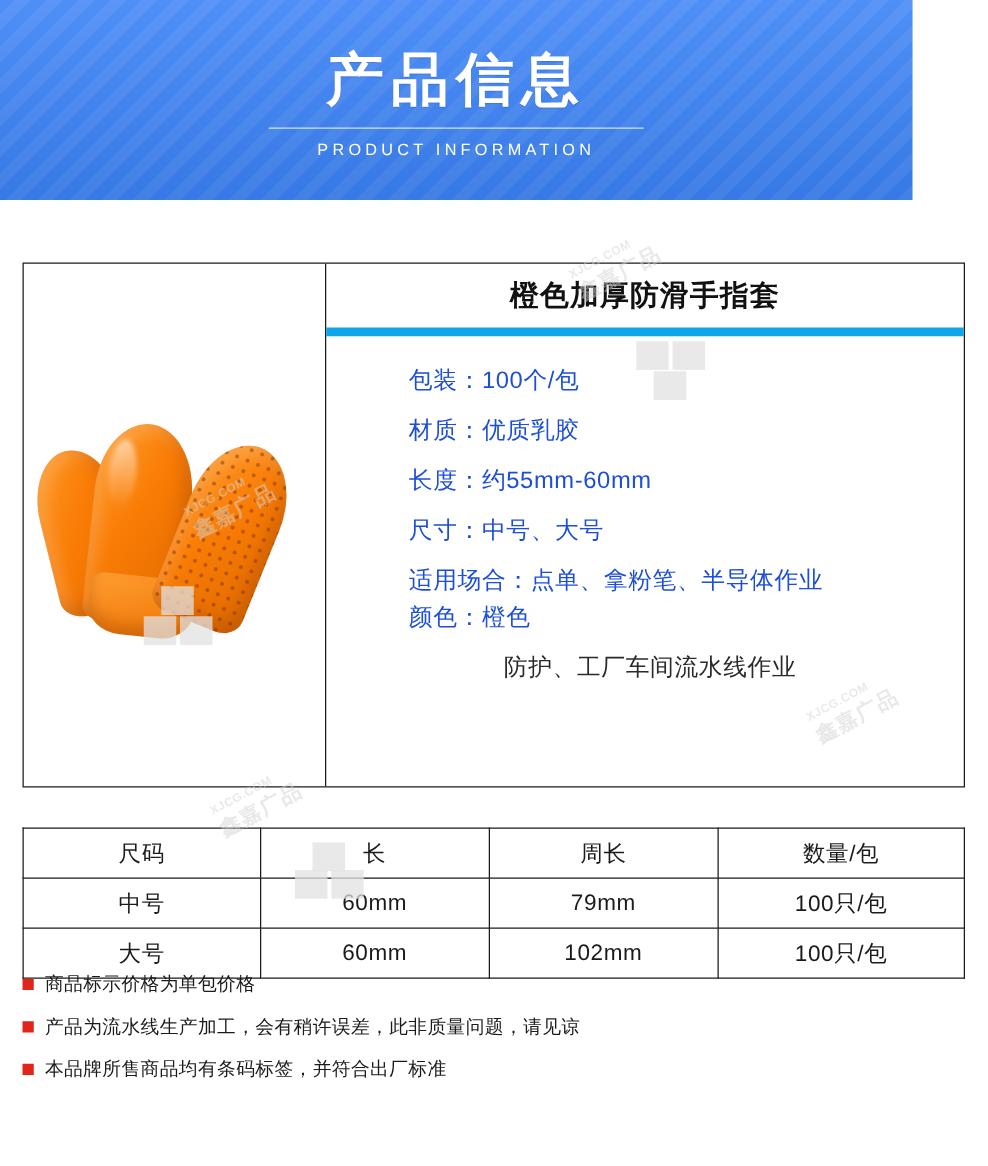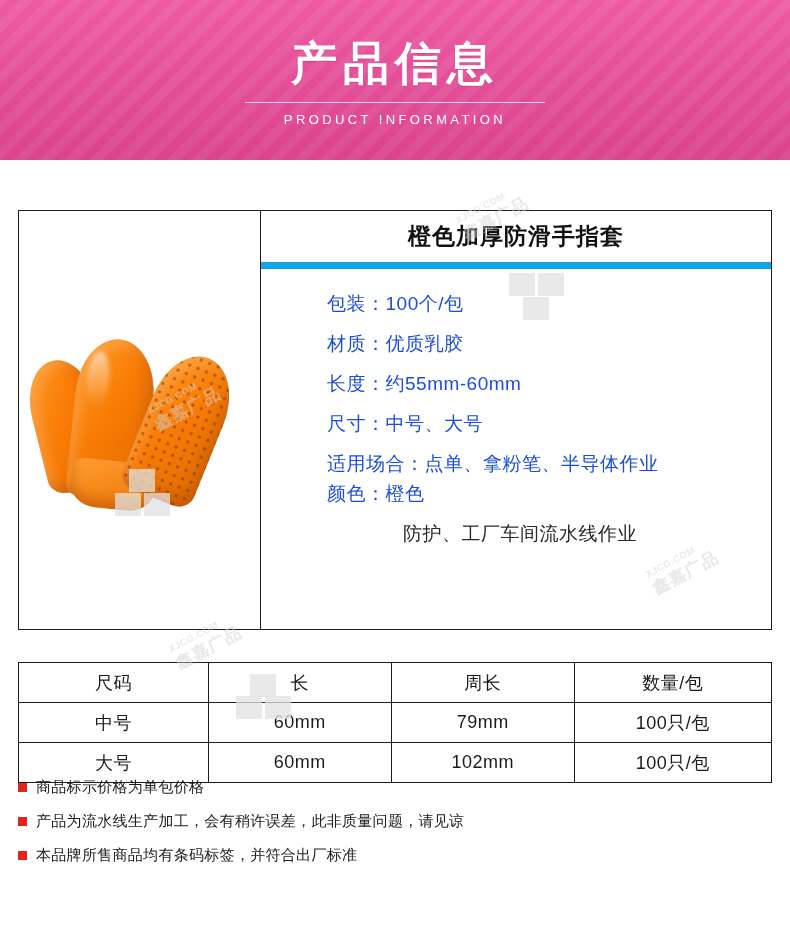--- a/index.html
+++ b/index.html
@@ -13,23 +13,23 @@
     position: relative;
     width: 790px;
     height: 933px;
     overflow: hidden;
     background: #ffffff;
   }
 
   
   .banner {
     position: relative;
-    width: 790px;
+    width: 730px;
     height: 160px;
-    background: #ec4899;
+    background: #3b82f6;
     overflow: hidden;
   }
   .banner .stripes {
     position: absolute;
     inset: 0;
     background: repeating-linear-gradient(
       -45deg,
       rgba(255,255,255,0.065) 0px,
       rgba(255,255,255,0.065) 9px,
       rgba(0,0,0,0.0) 9px,

